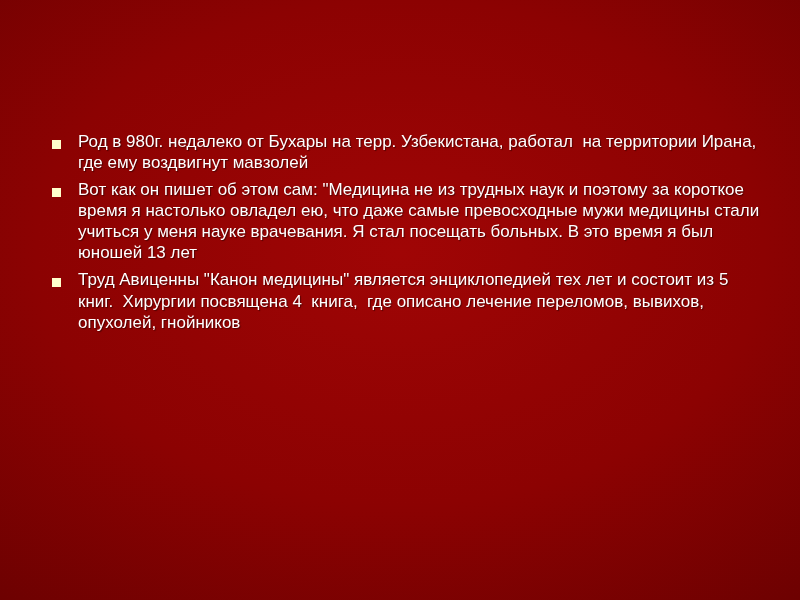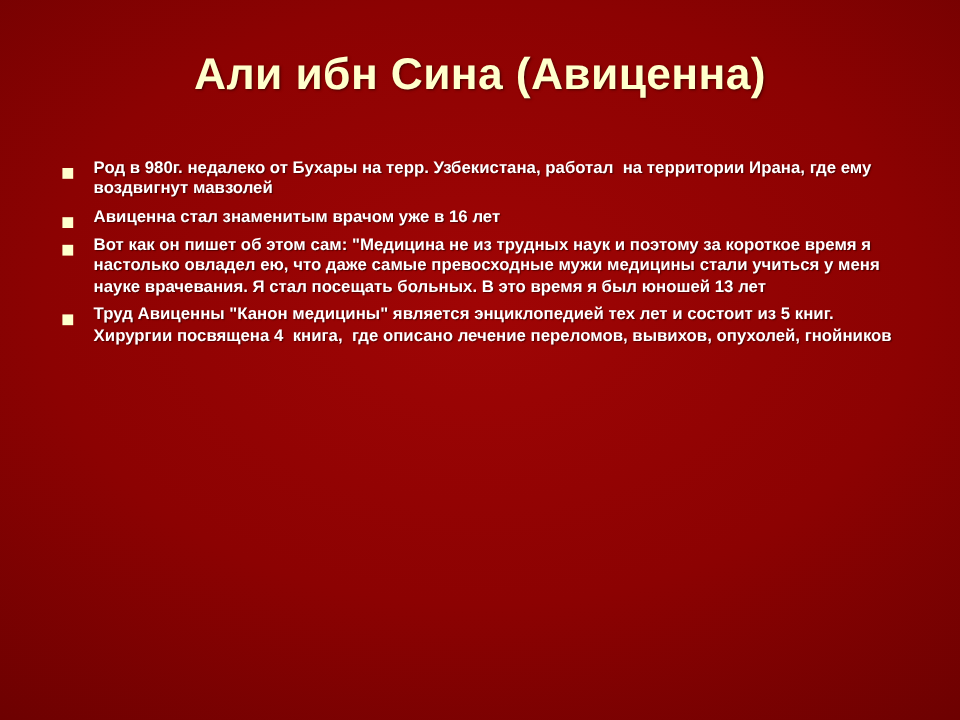--- a/index.html
+++ b/index.html
@@ -44,23 +44,23 @@
   ul.bullets {
     list-style: none;
     margin: 0;
     padding: 0;
   }
   ul.bullets > li {
     position: relative;
     padding-left: 34px;
     margin-bottom: 6px;
     color: #ffffff;
-    font-size: 14px;
+    font-size: 17px;
     line-height: 1.24;
-    font-weight: bold;
+    font-weight: normal;
     text-shadow: 1px 1px 1px rgba(0,0,0,0.45);
   }
   ul.bullets > li .marker {
     position: absolute;
     left: 8px;
     top: 9px;
     width: 9px;
     height: 9px;
     background: #ffffcc;
     display: block;
@@ -68,31 +68,26 @@
   .bullet-text {
     display: block;
     white-space: pre-wrap;
   }
 </style>
 </head>
 <body>
 
 <div class="slide">
 
-  <div class="slide-title">Али ибн Сина (Авиценна)</div>
 
   <div class="body-block">
     <ul class="bullets">
       <li>
         <span class="marker"></span>
         <span class="bullet-text">Род в 980г. недалеко от Бухары на терр. Узбекистана, работал  на территории Ирана, где ему воздвигнут мавзолей</span>
-      </li>
-      <li>
-        <span class="marker"></span>
-        <span class="bullet-text">Авиценна стал знаменитым врачом уже в 16 лет</span>
       </li>
       <li>
         <span class="marker"></span>
         <span class="bullet-text">Вот как он пишет об этом сам: "Медицина не из трудных наук и поэтому за короткое время я настолько овладел ею, что даже самые превосходные мужи медицины стали учиться у меня науке врачевания. Я стал посещать больных. В это время я был юношей 13 лет</span>
       </li>
       <li>
         <span class="marker"></span>
         <span class="bullet-text">Труд Авиценны "Канон медицины" является энциклопедией тех лет и состоит из 5 книг.  Хирургии посвящена 4  книга,  где описано лечение переломов, вывихов, опухолей, гнойников</span>
       </li>
     </ul>

